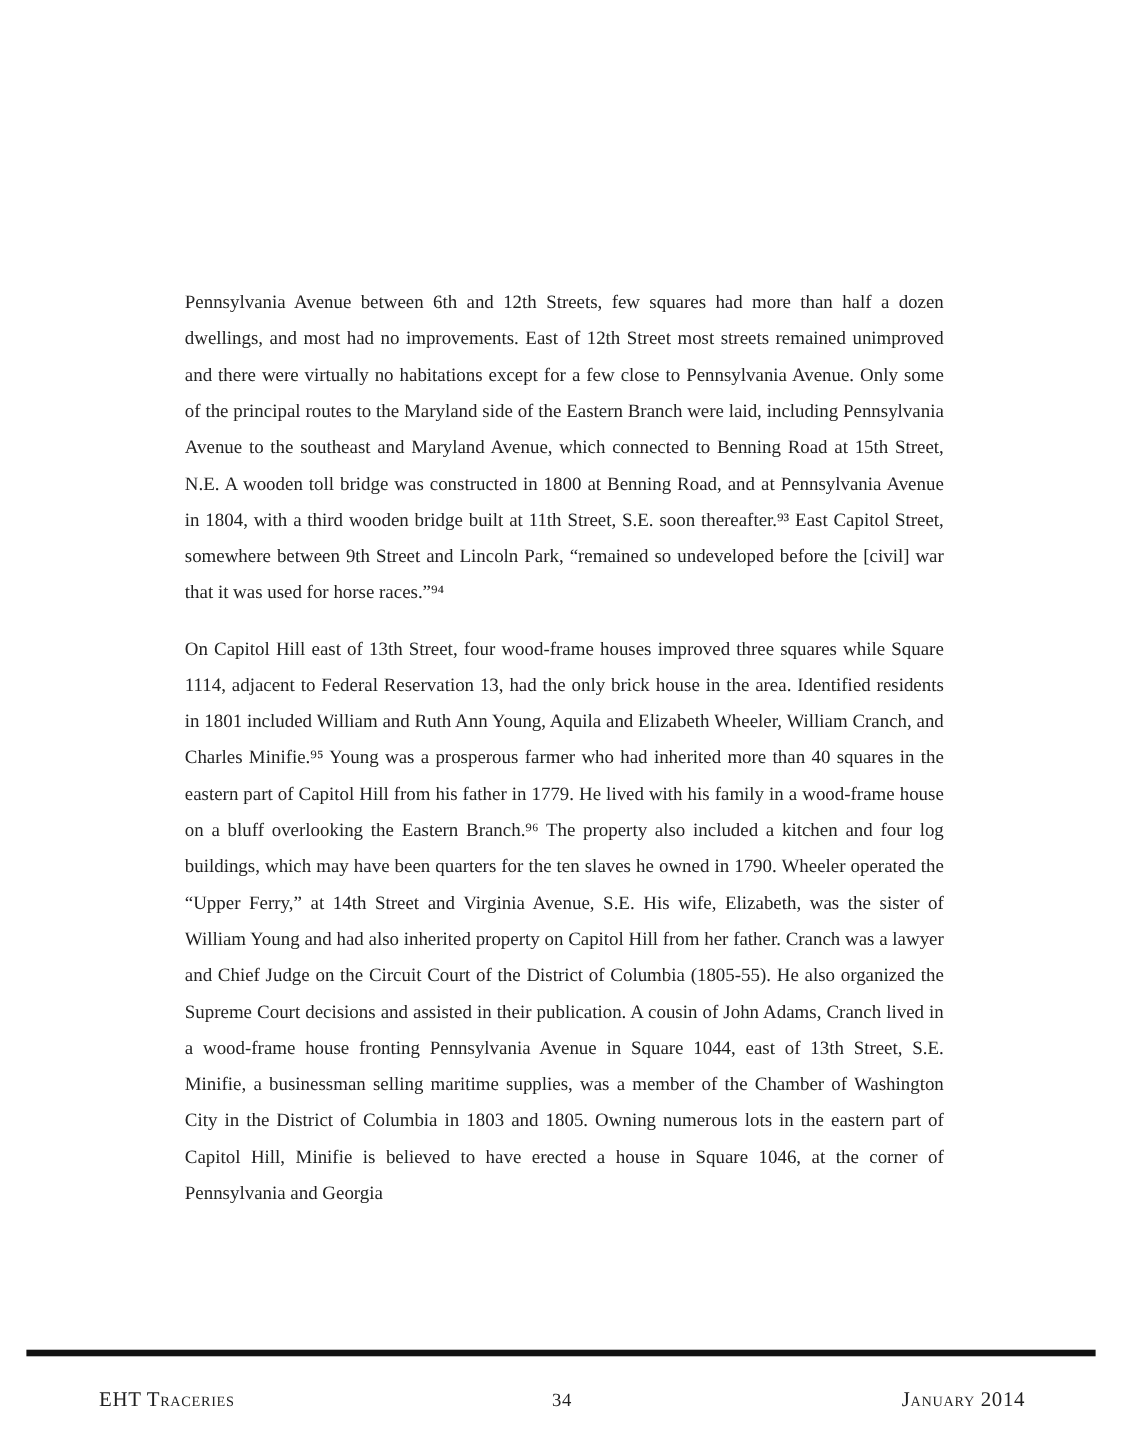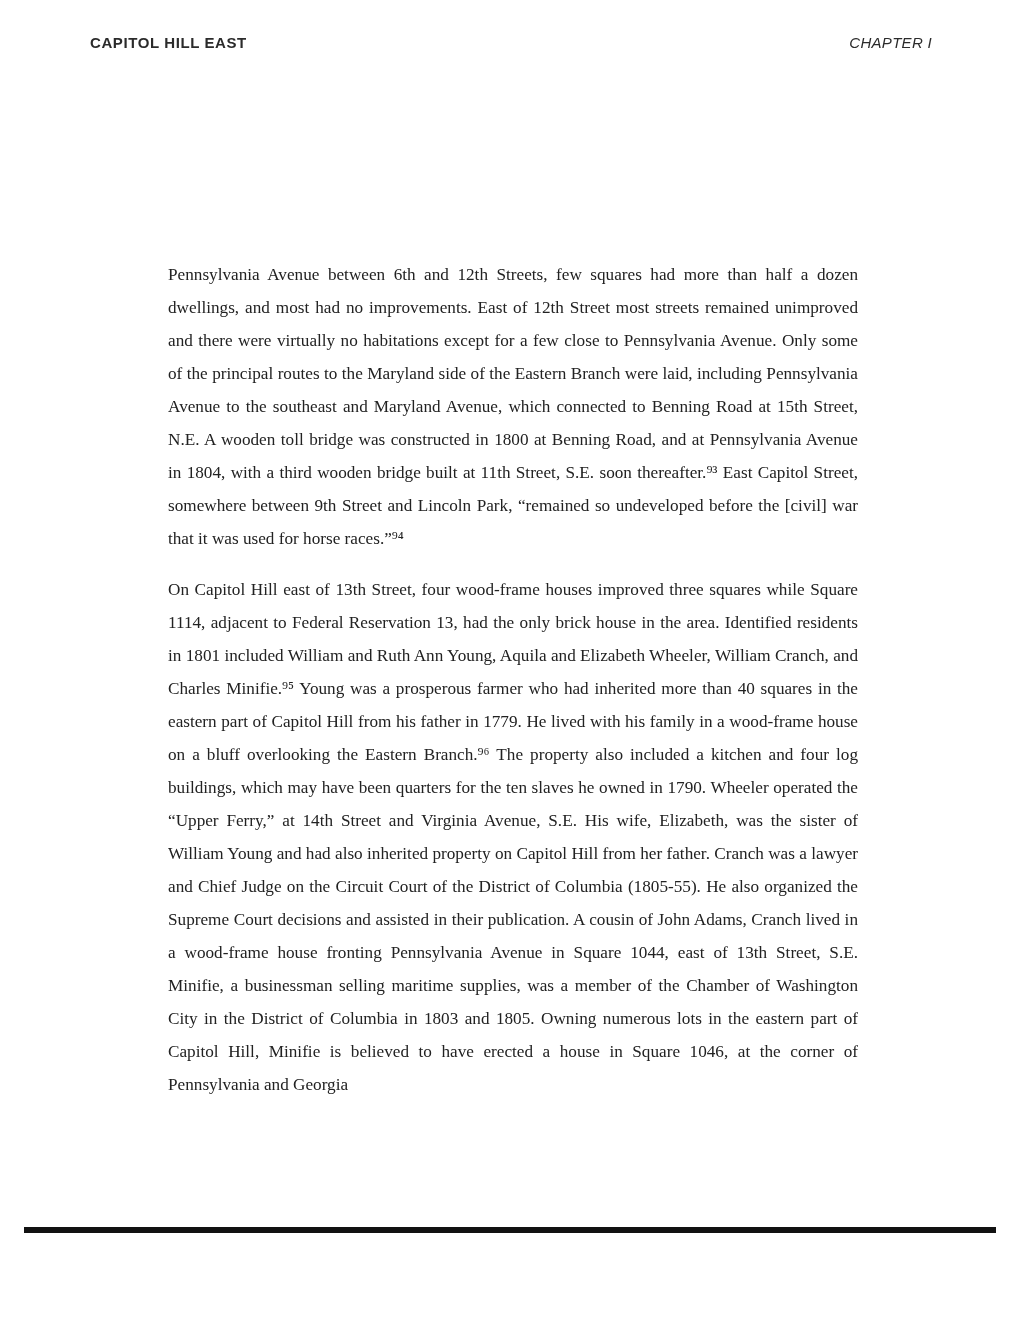--- a/index.html
+++ b/index.html
@@ -80,26 +80,27 @@
   }
   .footer-left  { justify-self: start; }
   .footer-page  { justify-self: center; font-variant: normal; font-size: 17px; }
   .footer-right { justify-self: end; }
 </style>
 </head>
 <body>
 
 <div class="page">
 
-  <header class="running-header">
-    <span class="running-head-left">CAPITOL HILL EAST</span>
-    <span class="running-head-right">CHAPTER I</span>
-  </header>
 
   <main class="body-text">
     <p>Pennsylvania Avenue between 6th and 12th Streets, few squares had more than half a dozen dwellings, and most had no improvements. East of 12th Street most streets remained unimproved and there were virtually no habitations except for a few close to Pennsylvania Avenue. Only some of the principal routes to the Maryland side of the Eastern Branch were laid, including Pennsylvania Avenue to the southeast and Maryland Avenue, which connected to Benning Road at 15th Street, N.E. A wooden toll bridge was constructed in 1800 at Benning Road, and at Pennsylvania Avenue in 1804, with a third wooden bridge built at 11th Street, S.E. soon thereafter.⁹³  East Capitol Street, somewhere between 9th Street and Lincoln Park, “remained so undeveloped before the [civil] war that it was used for horse races.”⁹⁴</p>
     <p>On Capitol Hill east of 13th Street, four wood-frame houses improved three squares while Square 1114, adjacent to Federal Reservation 13, had the only brick house in the area. Identified residents in 1801 included William and Ruth Ann Young, Aquila and Elizabeth Wheeler, William Cranch, and Charles Minifie.⁹⁵  Young was a prosperous farmer who had inherited more than 40 squares in the eastern part of Capitol Hill from his father in 1779. He lived with his family in a wood-frame house on a bluff overlooking the Eastern Branch.⁹⁶ The property  also included a kitchen and four log buildings, which may have been quarters for the ten slaves he owned in 1790. Wheeler operated the “Upper Ferry,” at 14th Street and Virginia Avenue, S.E. His wife, Elizabeth, was the sister of William Young and had also inherited property on Capitol Hill from her father. Cranch was a lawyer and Chief Judge on the Circuit Court of the District of Columbia (1805-55). He also organized the Supreme Court decisions and assisted in their publication. A cousin of John Adams, Cranch lived in a wood-frame house fronting Pennsylvania Avenue in Square 1044, east of 13th Street, S.E. Minifie, a businessman selling maritime supplies, was a member of the Chamber of Washington City in the District of Columbia in 1803 and 1805. Owning numerous lots in the eastern part of Capitol Hill, Minifie is believed to have erected a house in Square 1046, at the corner of Pennsylvania and Georgia</p>
   </main>
 
   <div class="footer-rule"></div>
 
+  <footer class="page-footer">
+    <span class="footer-left">EHT Traceries</span>
+    <span class="footer-page">34</span>
+    <span class="footer-right">January 2014</span>
+  </footer>
 
 </div>
 
 </body></html>

